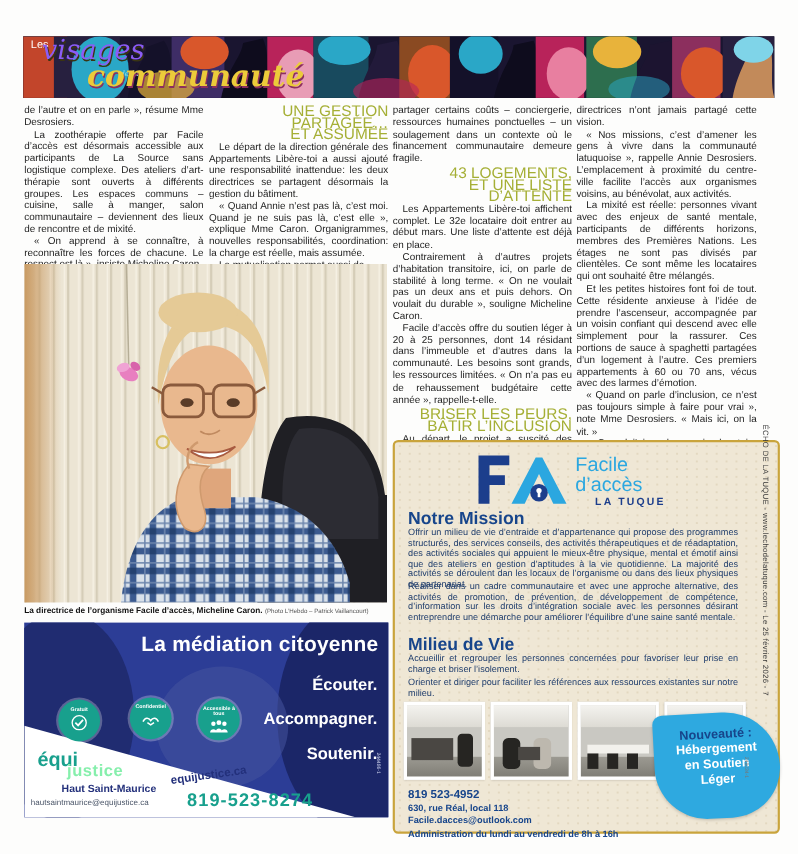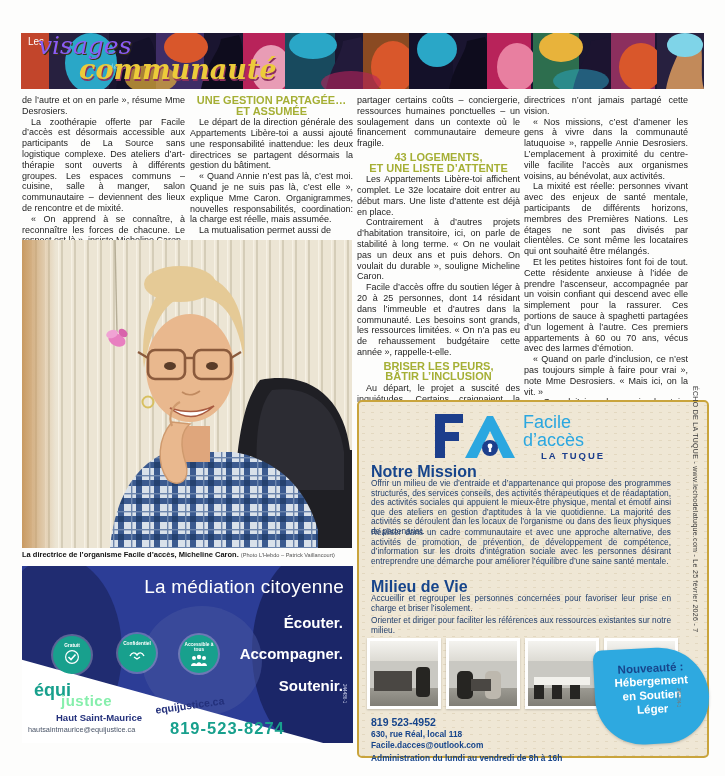--- a/index.html
+++ b/index.html
@@ -13,35 +13,35 @@
   #mh-les{left:7px;top:3px;font-size:10px;color:#fff;font-family:"Liberation Sans",sans-serif;font-style:normal;}
   #mh-visages{left:17px;top:-2px;font-size:25px;color:#8b5cf6;text-shadow:1px 1px 0 #3a3413;}
   #mh-dela{left:88px;top:30px;font-size:7px;color:#8fd9e8;}
   #mh-comm{left:58px;top:21px;font-size:27px;font-weight:bold;color:#eccb3a;text-shadow:1px 2px 0 #8c2f5e;}
 
   
   .col{top:95px;width:163px;font-size:9px;line-height:10.8px;text-align:justify;color:#1d1d1d;}
   #col1{left:22px;} #col2{left:190px;} #col3{left:357px;} #col4{left:524px;width:164px;}
   .col p{margin:0;}
   .col p.ind{text-indent:9px;}
-  .h-green{color:#a5af35;font-weight:bold;font-size:11px;line-height:10.6px;text-align:center;margin:3px 0 1px;}
+  .h-green{color:#a5af35;font-weight:normal;font-size:14px;line-height:10.6px;text-align:right;margin:3px 0 1px;}
   .h-green span{display:block;}
   #col2 .h-green{margin-top:0;}
 
   
   #photo{left:22px;top:240px;width:330px;height:308px;overflow:hidden;}
   #caption{left:22px;top:550px;width:330px;font-size:7.5px;font-weight:bold;color:#111;}
   #caption .credit{font-weight:normal;font-size:5.6px;color:#555;}
 
   
   #adEqui{left:22px;top:566px;width:331px;height:177px;background:#2c3d96;overflow:hidden;}
   #adEqui .sil{position:absolute;border-radius:50%;}
   #eq-wedge{position:absolute;left:0;top:0;width:100%;height:100%;background:#fff;
     clip-path:polygon(0% 53%,91% 100%,0% 100%);}
-  #eq-title{position:absolute;right:9px;top:10px;color:#fff;font-weight:normal;font-size:19px;letter-spacing:.2px;}
+  #eq-title{position:absolute;right:9px;top:10px;color:#fff;font-weight:bold;font-size:19px;letter-spacing:.2px;}
   .eq-tag{position:absolute;right:10px;color:#fff;font-size:15px;font-weight:bold;text-align:right;}
   #eq-tag1{top:48px;} #eq-tag2{top:79px;} #eq-tag3{top:111px;}
   .eq-circle{position:absolute;width:38px;height:38px;border-radius:50%;background:#18a08d;
     color:#fff;text-align:center;box-shadow:0 0 0 2px #ffffff44;}
   .eq-circle .lbl{font-size:4.8px;font-weight:bold;display:block;margin-top:7px;line-height:5px;}
   .eq-circle svg{margin-top:2px;}
   #eq-c1{left:31px;top:70px;} #eq-c2{left:96px;top:68px;} #eq-c3{left:158px;top:69px;}
   #eq-brand1{position:absolute;left:12px;top:114px;color:#18a08d;font-weight:bold;font-size:18px;}
   #eq-brand2{position:absolute;left:39px;top:126px;color:#86efac;font-weight:bold;font-size:15px;letter-spacing:.5px;}
   #eq-region{position:absolute;left:34px;top:146px;color:#23307b;font-weight:bold;font-size:9.5px;}

